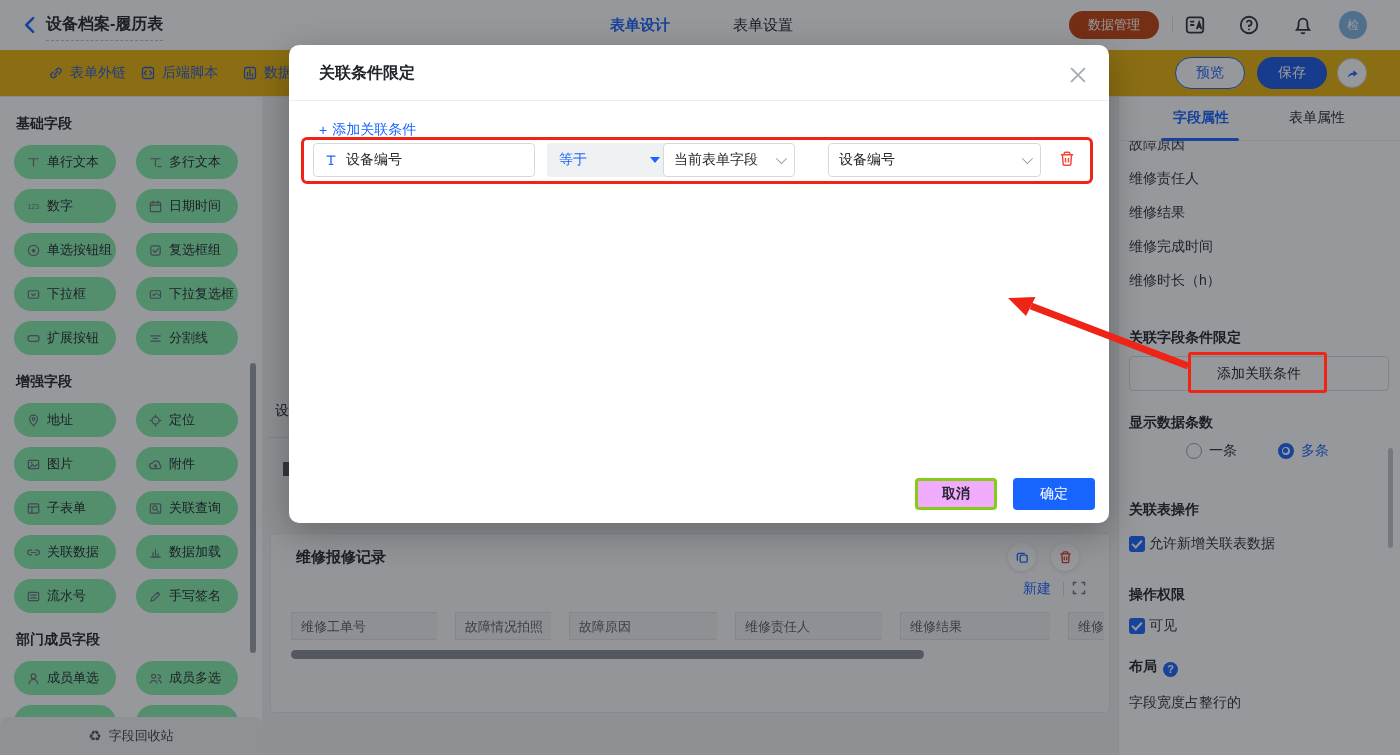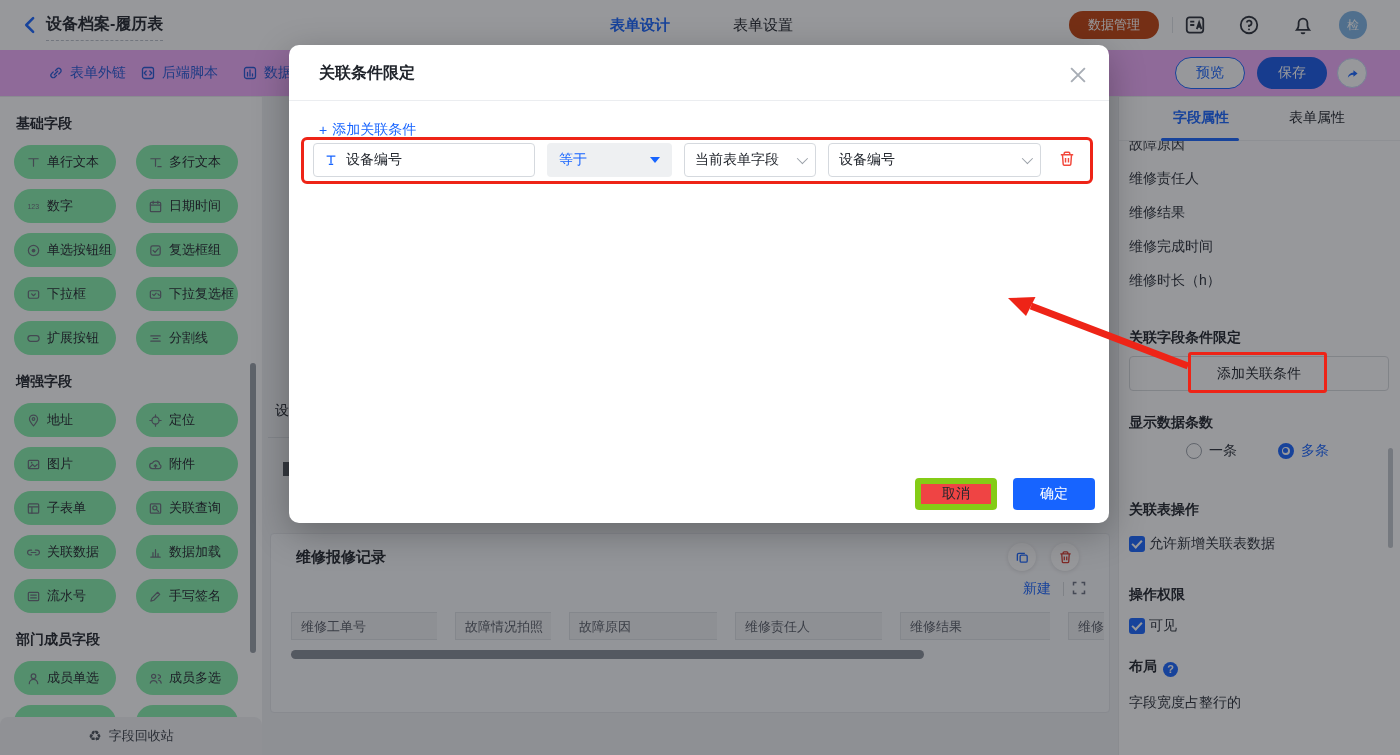--- a/index.html
+++ b/index.html
@@ -11,21 +11,21 @@
   .back-btn { position:absolute; left:20px; top:15px; width:20px; height:20px; color:#1764ff; cursor:pointer; }
   .page-title { position:absolute; left:46px; top:14px; font-size:16px; font-weight:600; color:#20242b; border-bottom:1px dashed #bcc2ca; padding-bottom:5px; }
   .top-tab { position:absolute; top:16px; font-size:15px; color:#20242b; cursor:pointer; }
   .top-tab.active { color:#1764ff; font-weight:600; }
   .pill-green { position:absolute; left:1069px; top:11px; width:90px; height:28px; border-radius:14px; background:#c2410c; color:#fff; font-size:13px; display:flex; align-items:center; justify-content:center; cursor:pointer; }
   .top-sep { position:absolute; left:1172px; top:17px; width:1px; height:16px; background:#dfe2e6; }
   .top-ico { position:absolute; top:14px; width:22px; height:22px; color:#2a2f38; cursor:pointer; }
   .avatar { position:absolute; left:1339px; top:11px; width:28px; height:28px; border-radius:50%; background:#7fb5e5; color:#fff; font-size:12px; display:flex; align-items:center; justify-content:center; cursor:pointer; }
 
   
-  .toolbar { position:absolute; left:0; top:50px; width:1400px; height:47px; background:#f0abfc; border-bottom:1px solid #e8eaed; z-index:1;text-align:center; }
+  .toolbar { position:absolute; left:0; top:50px; width:1400px; height:47px; background:#eab308; border-bottom:1px solid #e8eaed; z-index:1;text-align:center; }
   .tool-item { position:absolute; top:14px; display:flex; align-items:center; gap:6px; color:#2457d6; font-size:14px; cursor:pointer; }
   .tool-item svg { width:16px; height:16px; }
   .btn-preview { position:absolute; left:1175px; top:7px; width:70px; height:32px; border-radius:16px; border:1px solid #1764ff; color:#1764ff; background:#fff; font-size:14px; display:flex; align-items:center; justify-content:center; cursor:pointer; }
   .btn-save { position:absolute; left:1257px; top:7px; width:70px; height:32px; border-radius:16px; background:#1758e8; color:#fff; font-size:14px; display:flex; align-items:center; justify-content:center; cursor:pointer; }
   .btn-share { position:absolute; left:1337px; top:8px; width:30px; height:30px; border-radius:50%; border:1px solid #c9d6f5; color:#1764ff; background:#fff; display:flex; align-items:center; justify-content:center; cursor:pointer; }
 
   
   .sidebar { position:absolute; left:0; top:97px; width:262px; height:658px; background:#fff; overflow:hidden; z-index:1; }
   .side-section-title { font-size:14px; font-weight:700; color:#20242b; margin:18px 0 12px 16px; }
   .side-grid { display:flex; flex-wrap:wrap; padding:0 14px 0 14px; column-gap:20px; row-gap:10px; }
@@ -85,21 +85,21 @@
   .modal-close { position:absolute; left:778px; top:58px; width:22px; height:22px; color:#a7adb5; cursor:pointer; }
   .modal-divider { position:absolute; left:0; top:55px; width:820px; height:1px; background:#ebedf0; }
   .modal-add { position:absolute; left:30px; top:76px; font-size:14px; color:#1764ff; cursor:pointer; display:flex; gap:5px; align-items:center; }
   .cond-input { position:absolute; left:24px; top:98px; width:222px; height:34px; border:1px solid #d5d9de; border-radius:4px; background:#fff; display:flex; align-items:center; gap:8px; padding:0 10px; font-size:14px; color:#23272e; cursor:text; }
   .cond-input svg { width:14px; height:14px; color:#1764ff; flex:none; }
   .cond-op { position:absolute; left:258px; top:98px; width:125px; height:34px; background:#eef0f2; border-radius:4px; display:flex; align-items:center; padding:0 12px; font-size:14px; color:#1764ff; cursor:pointer; }
   .caret-down { width:0; height:0; border-left:5px solid transparent; border-right:5px solid transparent; border-top:6px solid #1764ff; margin-left:auto; }
   .cond-select { position:absolute; top:98px; height:34px; border:1px solid #d5d9de; border-radius:4px; background:#fff; display:flex; align-items:center; padding:0 10px; font-size:14px; color:#23272e; cursor:pointer; }
   .cond-trash { position:absolute; left:769px; top:105px; width:18px; height:18px; color:#f2483c; cursor:pointer; }
   .modal-btn { position:absolute; top:433px; width:82px; height:32px; border-radius:4px; font-size:14px; display:flex; align-items:center; justify-content:center; cursor:pointer; }
-  .btn-cancel { left:626px; border:6px solid #84cc16; background:#ef4444; color:#23272e; }
+  .btn-cancel { left:626px; border:3px solid #84cc16; background:#f0abfc; color:#23272e;font-weight:bold; }
   .btn-ok { left:724px; background:#1764ff; color:#fff; }
 
   
   .anno { position:absolute; z-index:80; pointer-events:none; }
   .anno-rect { border:3px solid #ee2417; border-radius:6px; }
 </style>
 </head>
 <body>
 
 <div class="topbar">
@@ -439,21 +439,21 @@
   <div class="cond-input">
     <svg viewBox="0 0 16 16" fill="none" stroke="currentColor" stroke-width="1.5">
         <path d="M3 3.5h10M8 3.5V12M5.5 13h5"></path>
       </svg>
     <span>设备编号</span>
   </div>
   <div class="cond-op">
     <span>等于</span>
     <span class="caret-down"></span>
   </div>
-  <div class="cond-select" style="left:395px; width:132px">
+  <div class="cond-select" style="left:374px; width:132px">
     <span>当前表单字段</span>
     <span class="chev"></span>
   </div>
   <div class="cond-select" style="left:539px; width:213px">
     <span>设备编号</span>
     <span class="chev"></span>
   </div>
   <div class="cond-trash">
     <svg viewBox="0 0 16 16" fill="none" stroke="currentColor" stroke-width="1.3">
         <path d="M2.5 4.2h11M5.5 4V3a1 1 0 0 1 1-1h3a1 1 0 0 1 1 1v1M4 4.4l.6 8.2a1 1 0 0 0 1 .9h4.8a1 1 0 0 0 1-.9l.6-8.2M6.7 7v4M9.3 7v4"></path>

